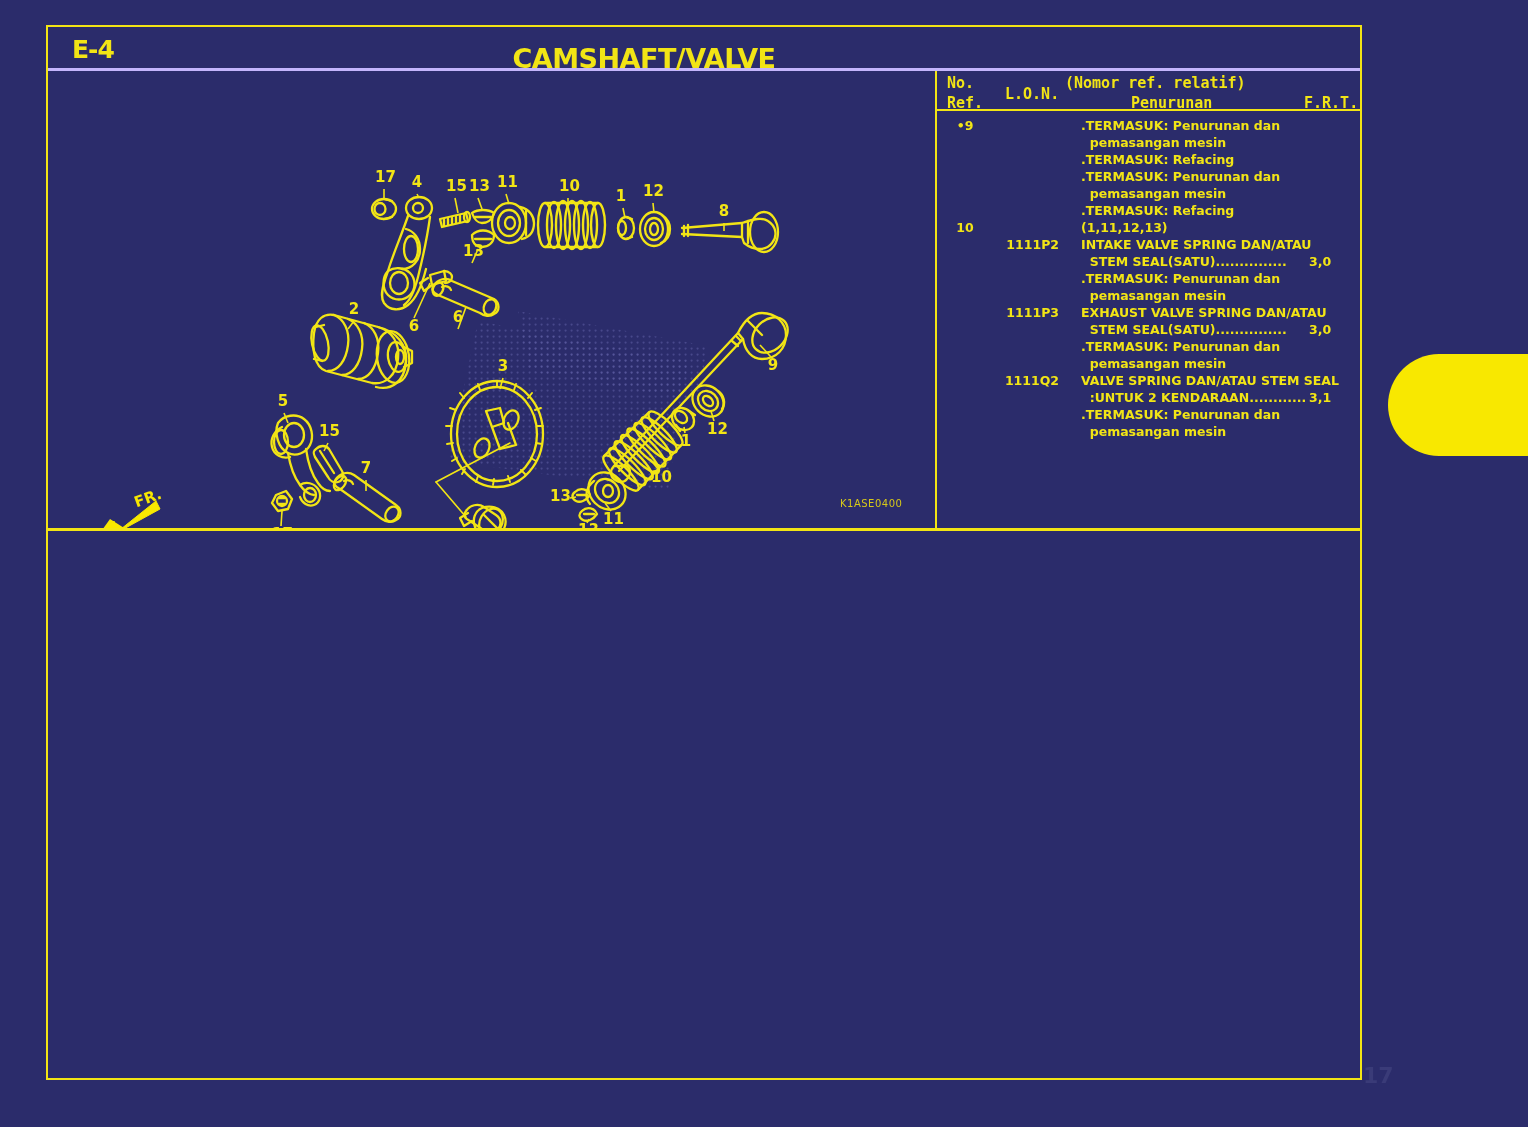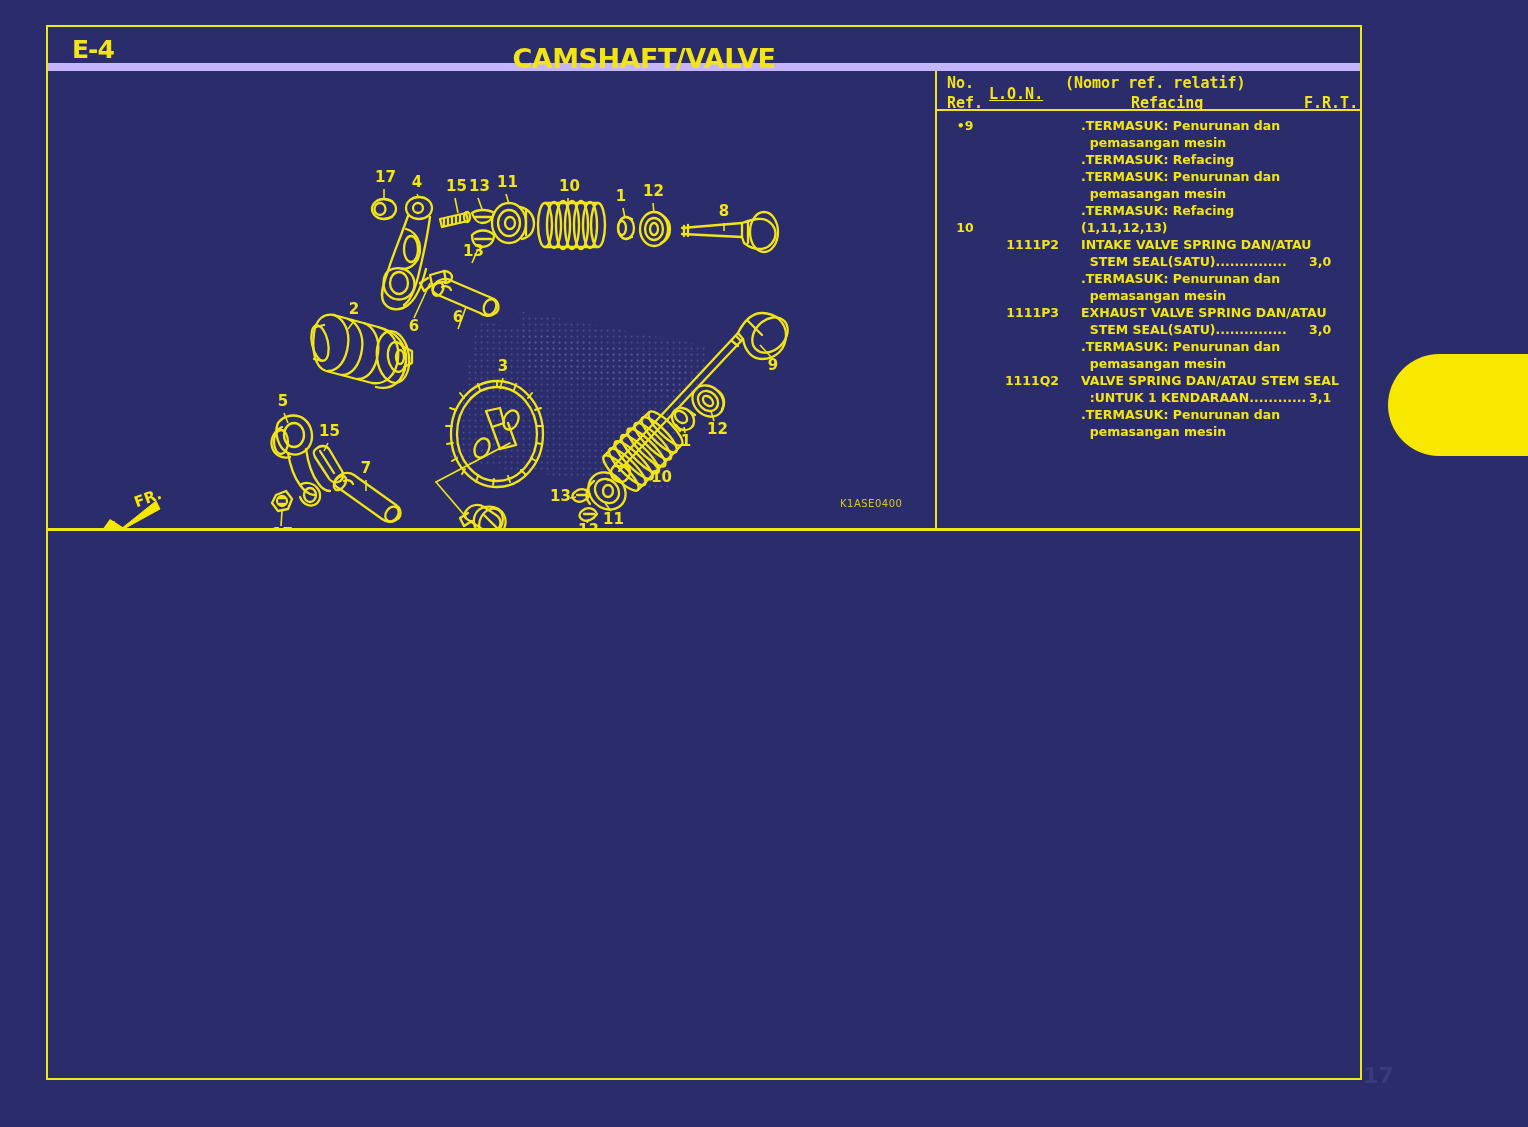--- a/index.html
+++ b/index.html
@@ -13,21 +13,21 @@
   }
   .page{position:absolute;left:0;top:0;width:1528px;height:1127px;}
 
   
   .outer-frame{
     position:absolute;left:46px;top:25px;width:1316px;height:1055px;
     border:2px solid #f2e515;box-sizing:border-box;
   }
   .title-bar{
     position:absolute;left:48px;top:27px;width:1312px;height:44px;
-    border-bottom:8px solid #c4b5fd;box-sizing:border-box;
+    border-bottom:3px solid #c4b5fd;box-sizing:border-box;
   }
   .title-code{
     position:absolute;left:24px;top:8px;
     color:#f2e515;font-size:25px;font-weight:bold;
     font-family:"DejaVu Sans",sans-serif;letter-spacing:-1px;
   }
   .title-main{
     position:absolute;left:0;top:16px;width:1312px;text-align:center;
     color:#f2e515;font-size:27px;font-weight:bold;
     font-family:"DejaVu Sans",sans-serif;letter-spacing:-0.5px;
@@ -54,21 +54,21 @@
 
   
   .table-panel{position:absolute;left:937px;top:71px;width:423px;height:457px;}
   .thead{
     position:absolute;left:0;top:0;width:423px;height:40px;
     border-bottom:2px solid #f2e515;box-sizing:border-box;
   }
   .th{position:absolute;color:#f2e515;font-size:15px;font-weight:bold;letter-spacing:0px;}
   .th-noref1{left:10px;top:3px;}
   .th-noref2{left:10px;top:23px;}
-  .th-lon{left:52px;top:14px;text-decoration:underline;}
+  .th-lon{left:68px;top:14px;}
   .th-nomor{left:128px;top:3px;}
   .th-desk{left:194px;top:23px;}
   .th-frt{left:367px;top:23px;}
 
   .tbody{position:absolute;left:0;top:47px;width:423px;height:410px;}
   .trow{position:relative;height:17px;}
   .c-ref{position:absolute;left:4px;width:48px;text-align:center;
     color:#f2e515;font-size:13px;font-weight:bold;}
   .c-lon{position:absolute;left:50px;width:72px;text-align:right;
     color:#f2e515;font-size:13px;font-weight:bold;}
@@ -434,21 +434,21 @@
   </div>
 
   <div class="dwg-code">K1ASE0400</div>
 
   <div class="table-panel">
     <div class="thead">
       <div class="th th-noref1">No.</div>
       <div class="th th-noref2">Ref.</div>
       <div class="th th-lon">L.O.N.</div>
       <div class="th th-nomor">(Nomor ref. relatif)</div>
-      <div class="th th-desk">Refacing</div>
+      <div class="th th-desk">Penurunan</div>
       <div class="th th-frt">F.R.T.</div>
     </div>
     <div class="tbody" id="table-body">
         <div class="trow">
           <div class="c-ref small">•9</div>
           <div class="c-lon small"></div>
           <div class="c-desc small">.TERMASUK: Penurunan dan</div>
           <div class="c-frt small"></div>
         </div>
         <div class="trow">
@@ -537,21 +537,21 @@
         </div>
         <div class="trow">
           <div class="c-ref small"></div>
           <div class="c-lon small">1111Q2</div>
           <div class="c-desc small">VALVE SPRING DAN/ATAU STEM SEAL</div>
           <div class="c-frt small"></div>
         </div>
         <div class="trow">
           <div class="c-ref small"></div>
           <div class="c-lon small"></div>
-          <div class="c-desc small">  :UNTUK 1 KENDARAAN............</div>
+          <div class="c-desc small">  :UNTUK 2 KENDARAAN............</div>
           <div class="c-frt small">3,1</div>
         </div>
         <div class="trow">
           <div class="c-ref small"></div>
           <div class="c-lon small"></div>
           <div class="c-desc small">.TERMASUK: Penurunan dan</div>
           <div class="c-frt small"></div>
         </div>
         <div class="trow">
           <div class="c-ref small"></div>

